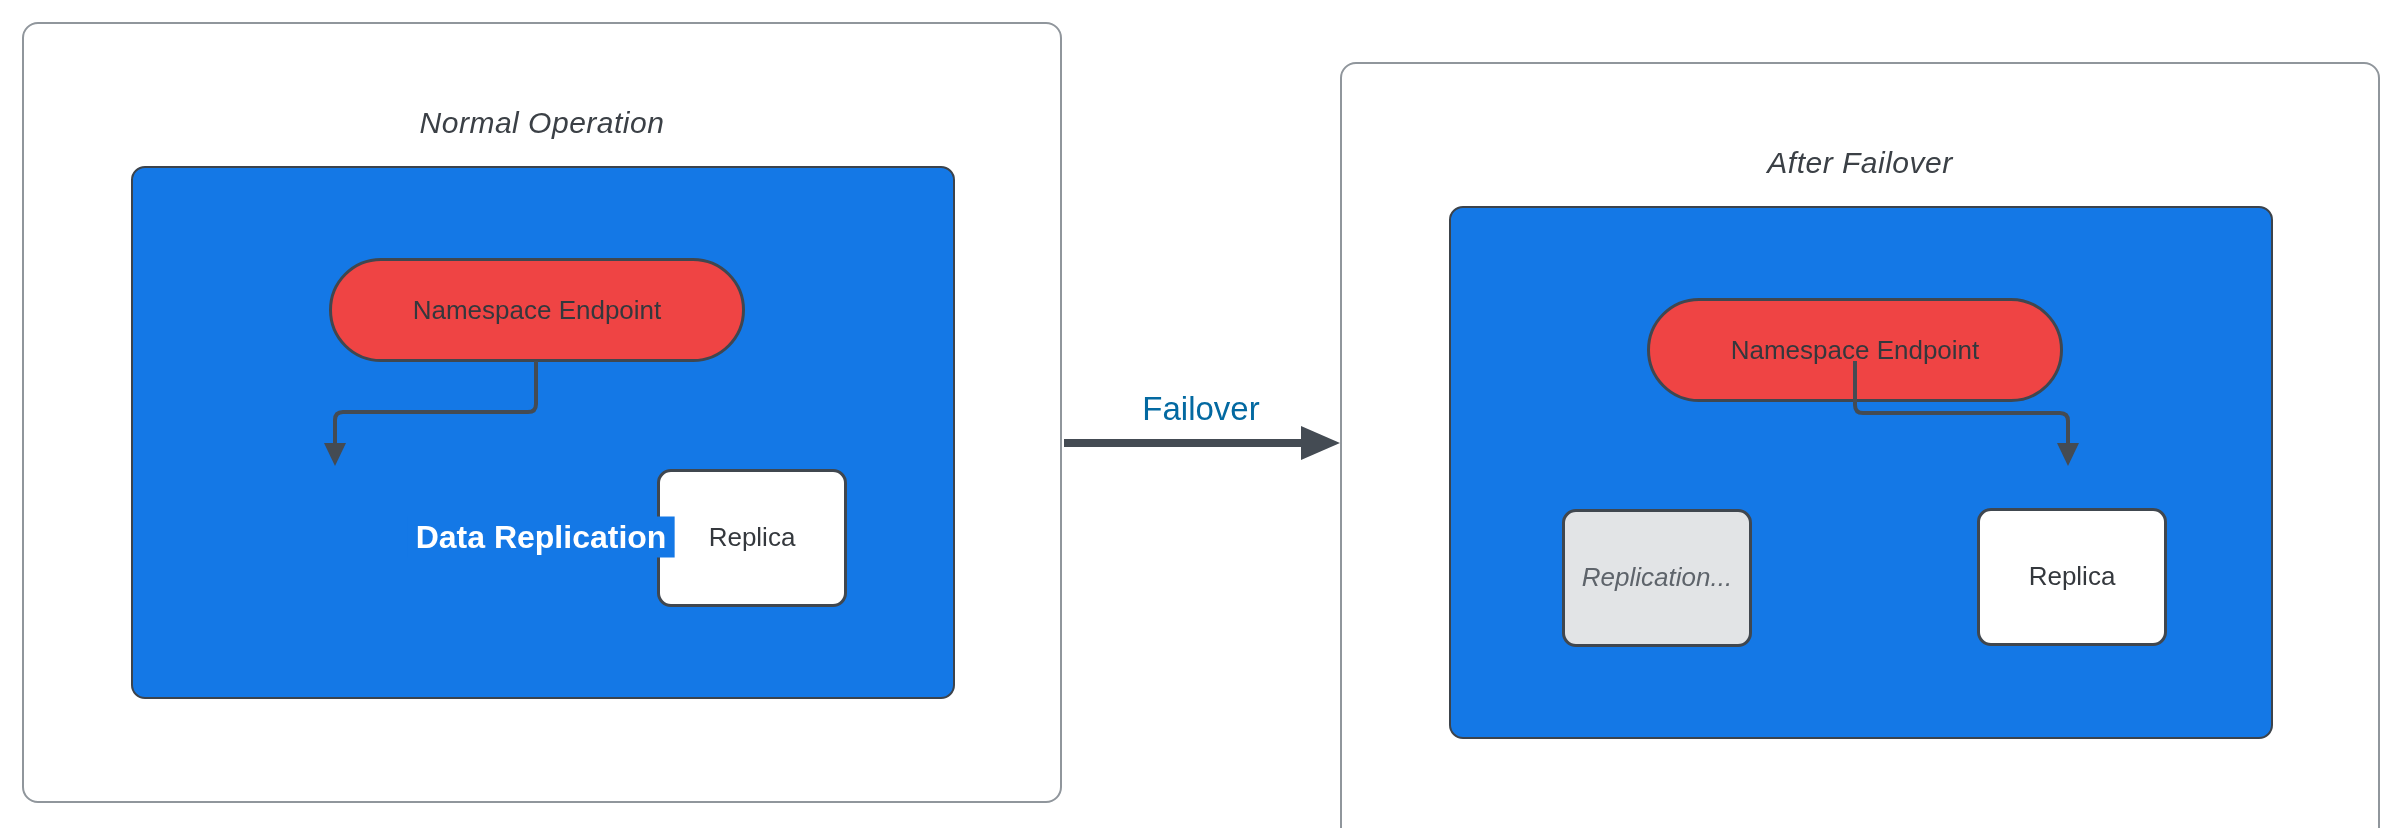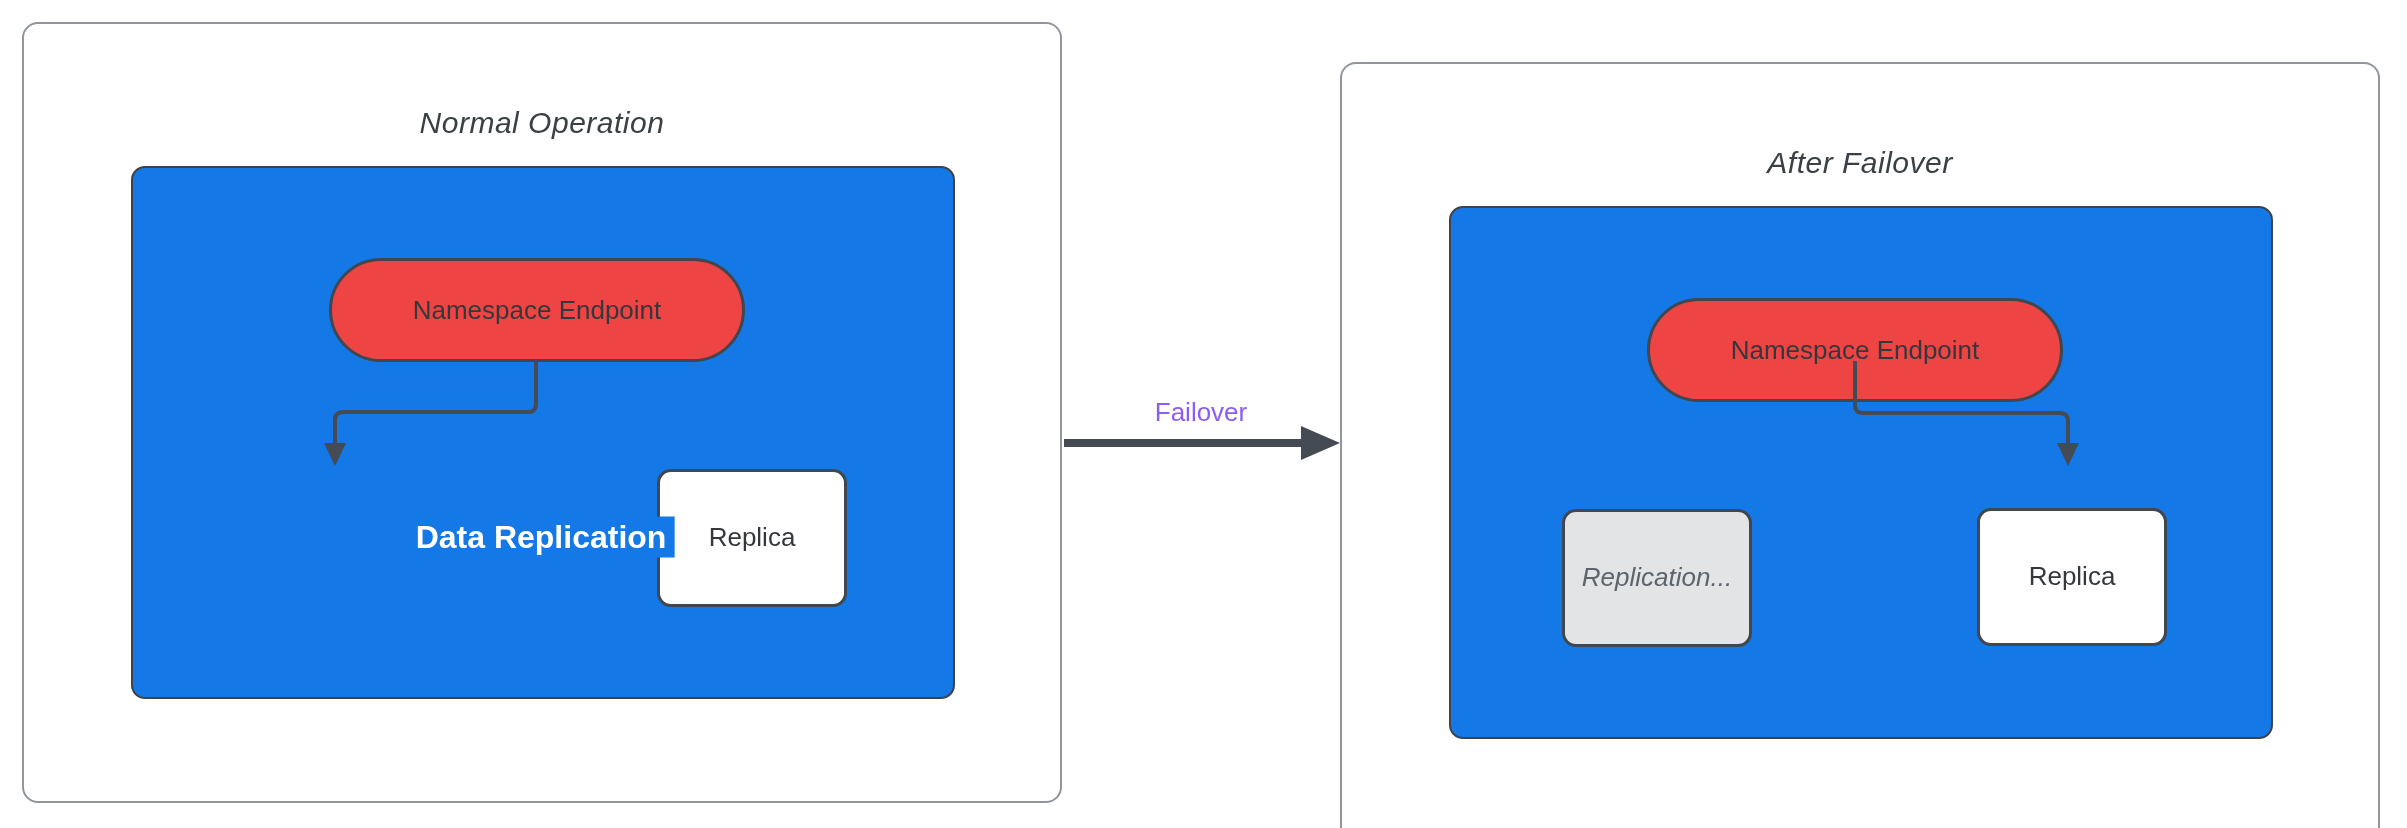--- a/index.html
+++ b/index.html
@@ -61,21 +61,21 @@
   .wire{stroke:var(--stroke-dark);stroke-width:4;fill:none;stroke-linejoin:round;stroke-linecap:butt;}
   .wire.thick{stroke-width:8;}
   .head{fill:var(--stroke-dark);stroke:none;}
   .edge-label{
     position:absolute;left:541px;top:537px;transform:translate(-50%,-50%);
     background:var(--cluster-blue);color:var(--edge-label-text);
     font-size:32px;font-weight:bold;padding:2px 8px;white-space:nowrap;
   }
   .failover-label{
     position:absolute;left:1201px;top:428px;transform:translate(-50%,-100%);
-    color:#8b5cf6;font-size:26px;white-space:nowrap;
+    color:#0369a1;font-size:33px;white-space:nowrap;
   }
 </style>
 </head>
 <body>
 
 <div class="canvas">
 
   <section class="panel left">
     <div class="panel-title">Normal Operation</div>
     <div class="cluster"></div>

